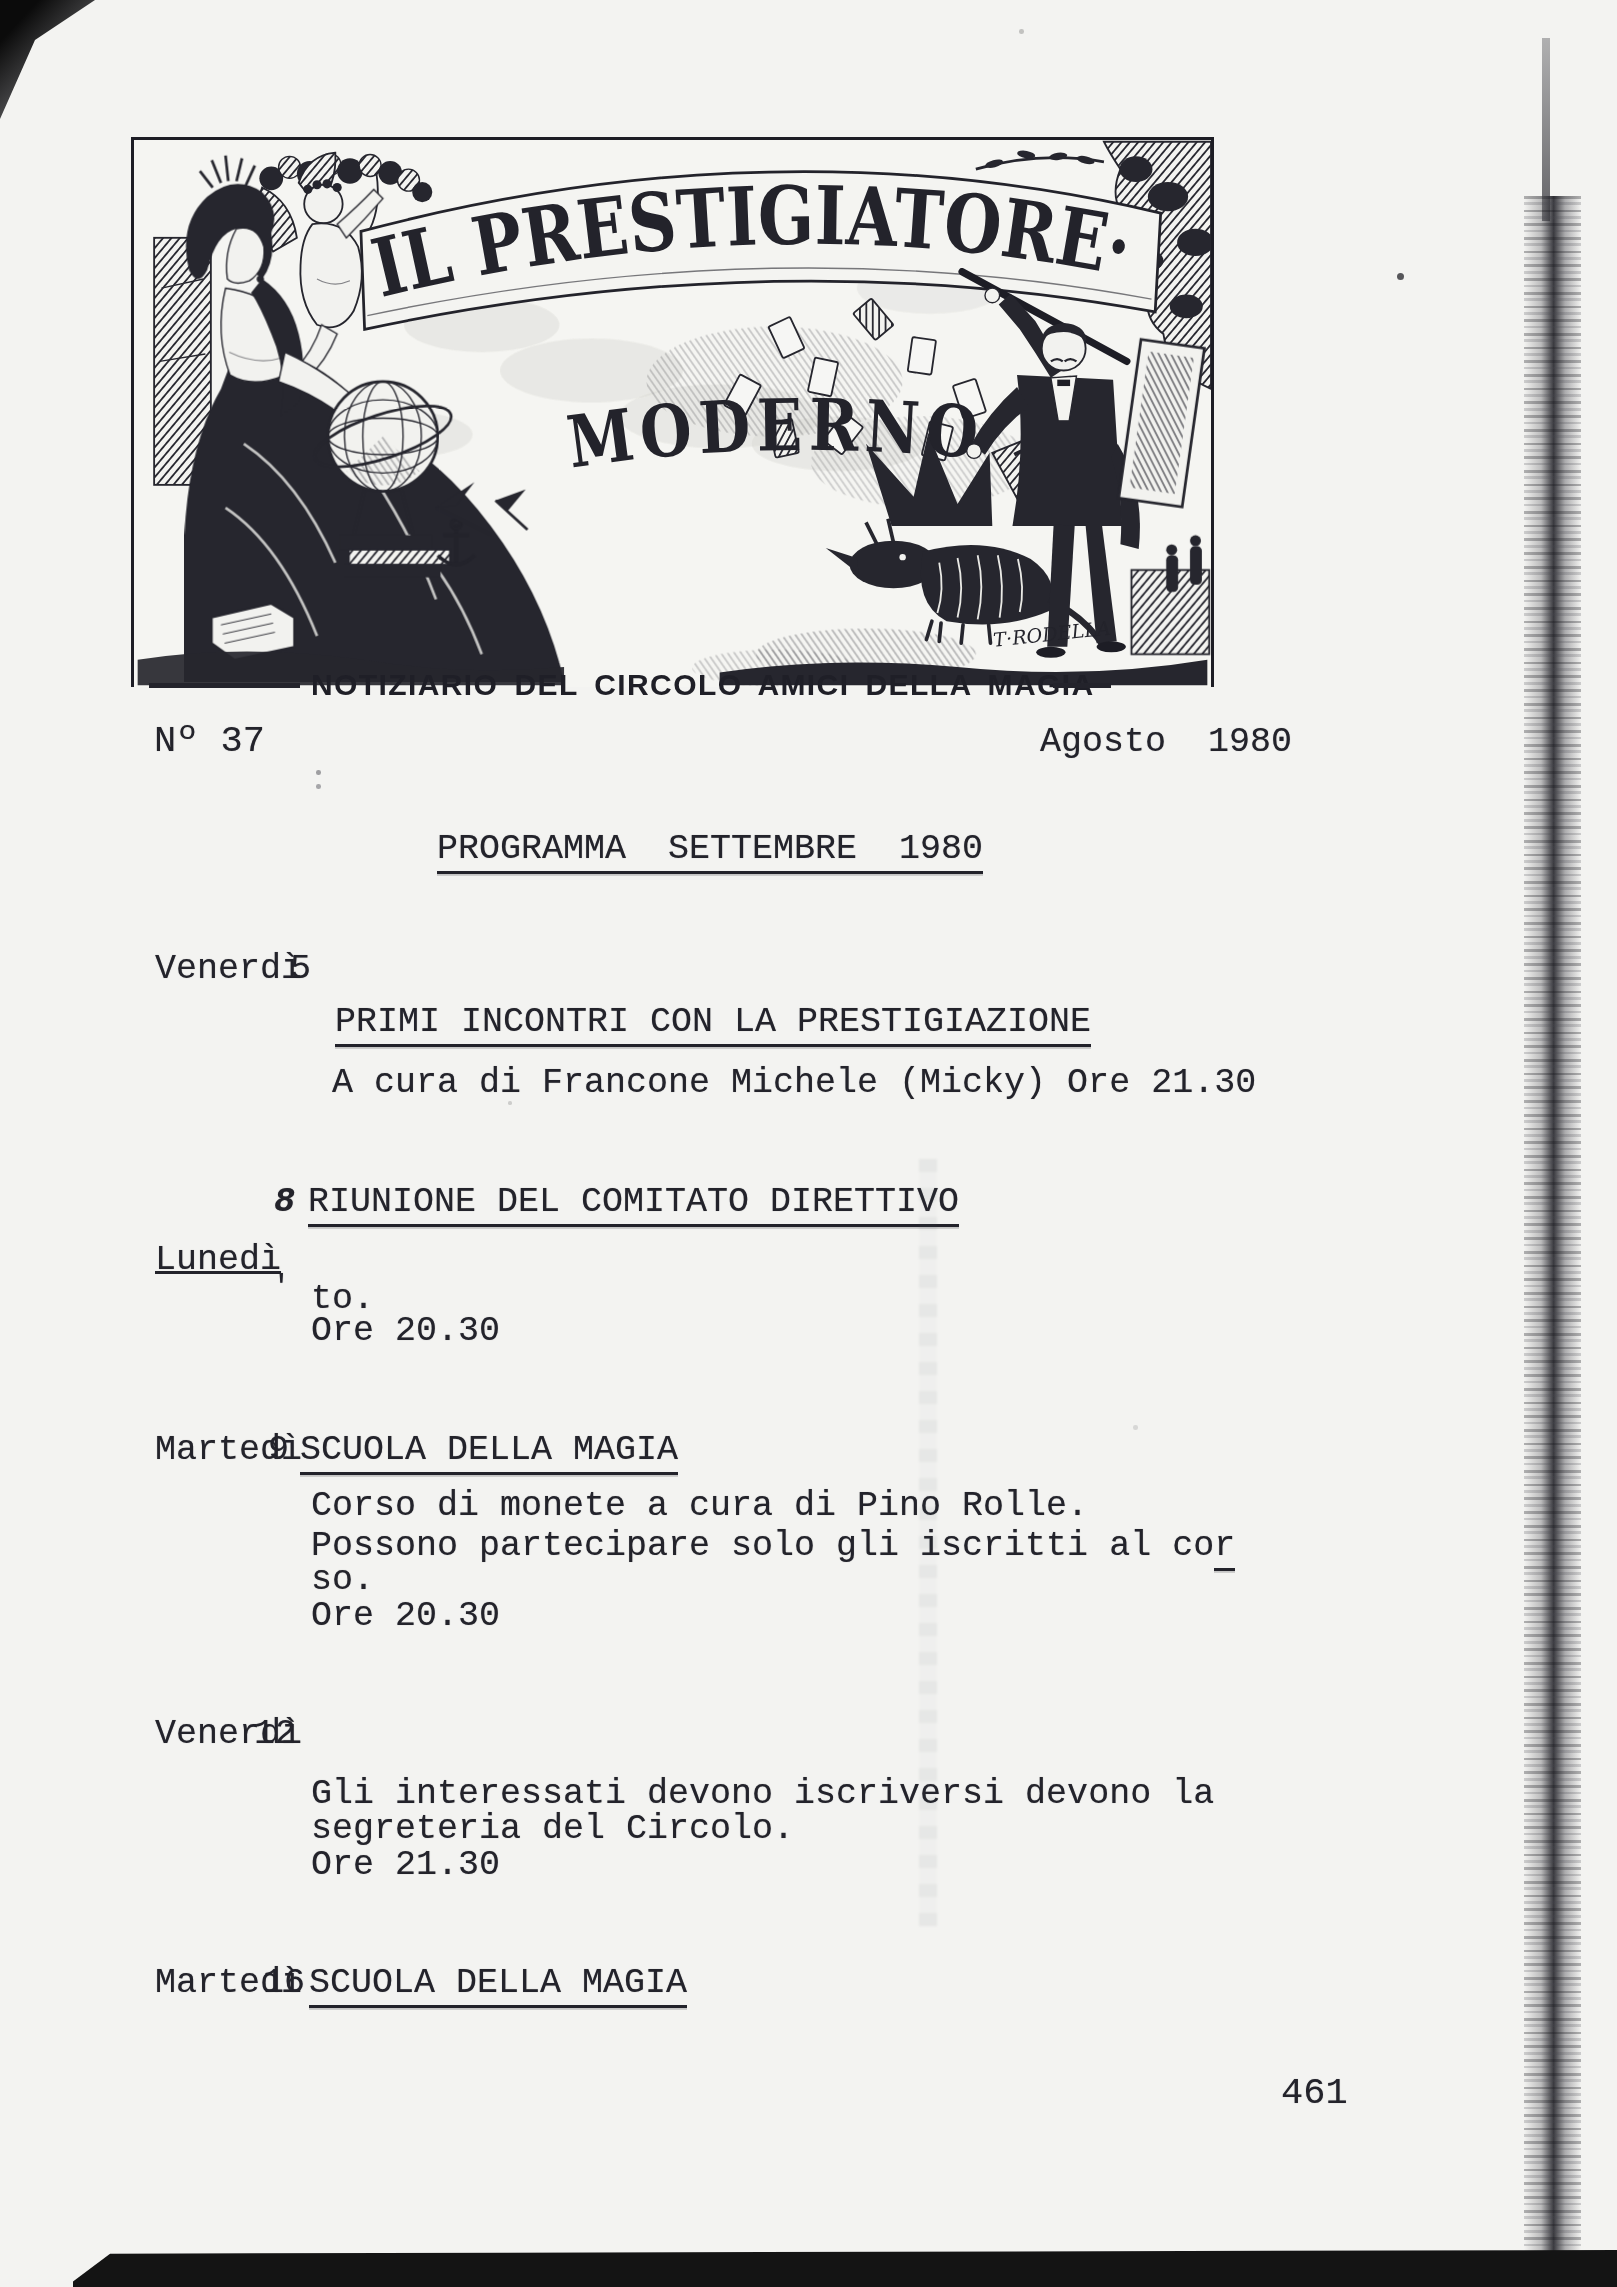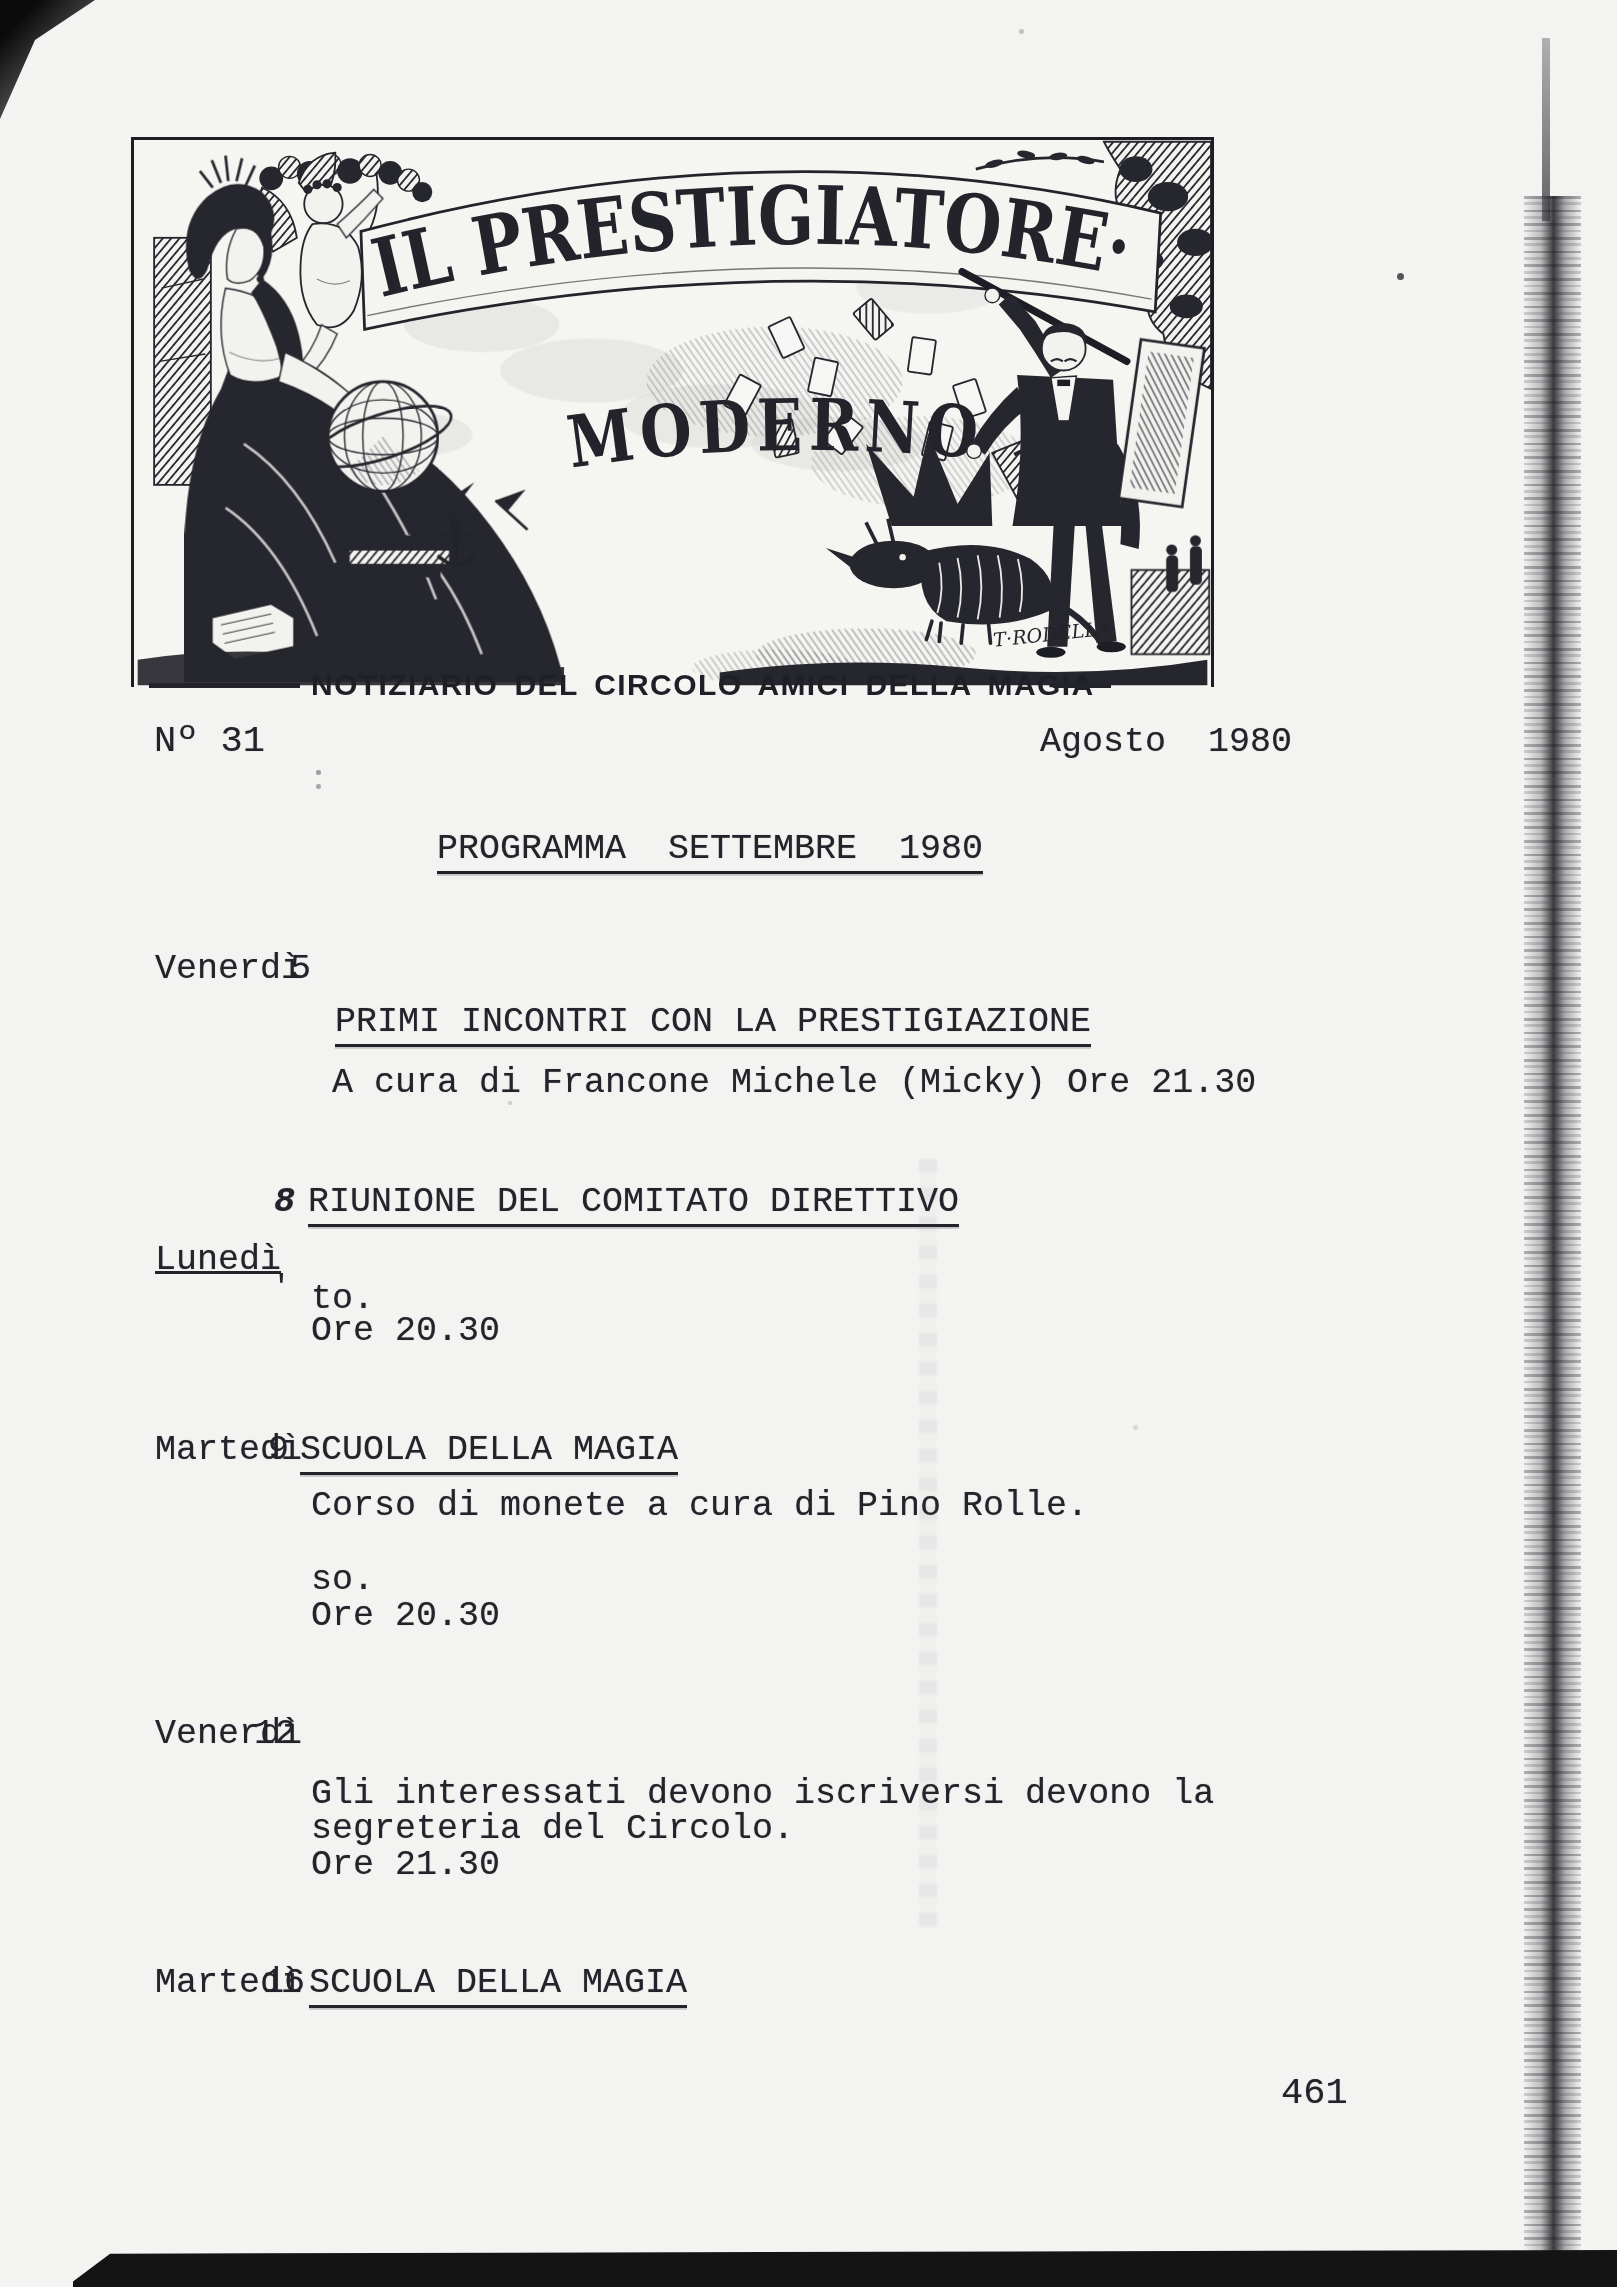--- a/index.html
+++ b/index.html
@@ -252,41 +252,42 @@
       <path d="M 640 594 L 640 580 Q 760 562 900 574 Q 1040 588 1173 566 L 1173 594 Z" fill="#26262e"></path>
 
       <text x="940" y="552" transform="rotate(-6 940 552)" font-family="'DejaVu Serif',serif" font-size="21" font-style="italic" fill="#23232b">T·RODELLA</text>
     </svg>
   </div>
 
   <div class="rule" style="left:149px;top:683px;width:151px;"></div>
   <div class="caption" style="left:311px;top:668px;">NOTIZIARIO DEL CIRCOLO AMICI DELLA MAGIA</div>
   <div class="rule" style="left:1053px;top:683px;width:58px;"></div>
 
-  <div class="t big" style="left:154px;top:723px;">Nº 31</div>
+  <div class="t big" style="left:154px;top:723px;">Nº 37</div>
   <div class="t" style="left:1040px;top:725px;">Agosto  1980</div>
 
   <div class="t" style="left:437px;top:832px;text-align:right;"><span class="u">PROGRAMMA  SETTEMBRE  1980</span></div>
 
   <div class="t" style="left:155px;top:952px;">Venerdì</div>
   <div class="t" style="left:290px;top:952px;">5</div>
   <div class="t" style="left:335px;top:1005px;"><span class="u">PRIMI INCONTRI CON LA PRESTIGIAZIONE</span></div>
   <div class="t" style="left:332px;top:1066px;">A cura di Francone Michele (Micky) Ore 21.30</div>
 
   <div class="t" style="left:155px;top:1243px;text-decoration:underline;">Lunedì</div>
   <div class="t num8" style="left:274px;top:1185px;">8</div>
   <div class="t" style="left:308px;top:1185px;"><span class="u">RIUNIONE DEL COMITATO DIRETTIVO</span></div>
   <div class="t" style="left:272px;top:1270px;font-size:31px;">'</div>
   <div class="t" style="left:311px;top:1282px;">to.</div>
   <div class="t" style="left:311px;top:1314px;">Ore 20.30</div>
 
   <div class="t" style="left:155px;top:1433px;">Martedì</div>
   <div class="t" style="left:268px;top:1433px;">9</div>
   <div class="t" style="left:300px;top:1433px;"><span class="u">SCUOLA DELLA MAGIA</span></div>
   <div class="t" style="left:311px;top:1489px;">Corso di monete a cura di Pino Rolle.</div>
+  <div class="t" style="left:311px;top:1529px;"><span>Possono partecipare solo gli iscritti al co</span><span class="u">r</span></div>
   <div class="t" style="left:311px;top:1563px;">so.</div>
   <div class="t" style="left:311px;top:1599px;">Ore 20.30</div>
 
   <div class="t" style="left:155px;top:1717px;">Venerdì</div>
   <div class="t" style="left:254px;top:1717px;">12</div>
   <div class="t" style="left:311px;top:1777px;">Gli interessati devono iscriversi devono la</div>
   <div class="t" style="left:311px;top:1812px;">segreteria del Circolo.</div>
   <div class="t" style="left:311px;top:1848px;">Ore 21.30</div>
 
   <div class="t" style="left:155px;top:1966px;">Martedì</div>

